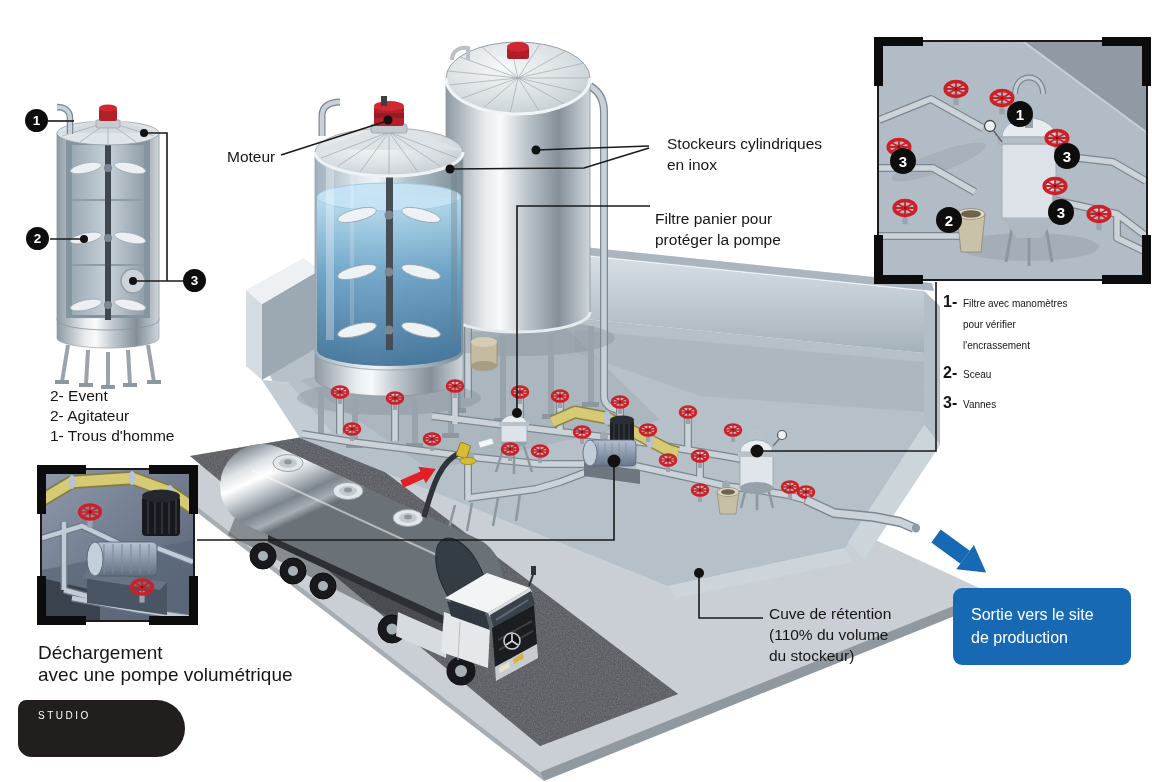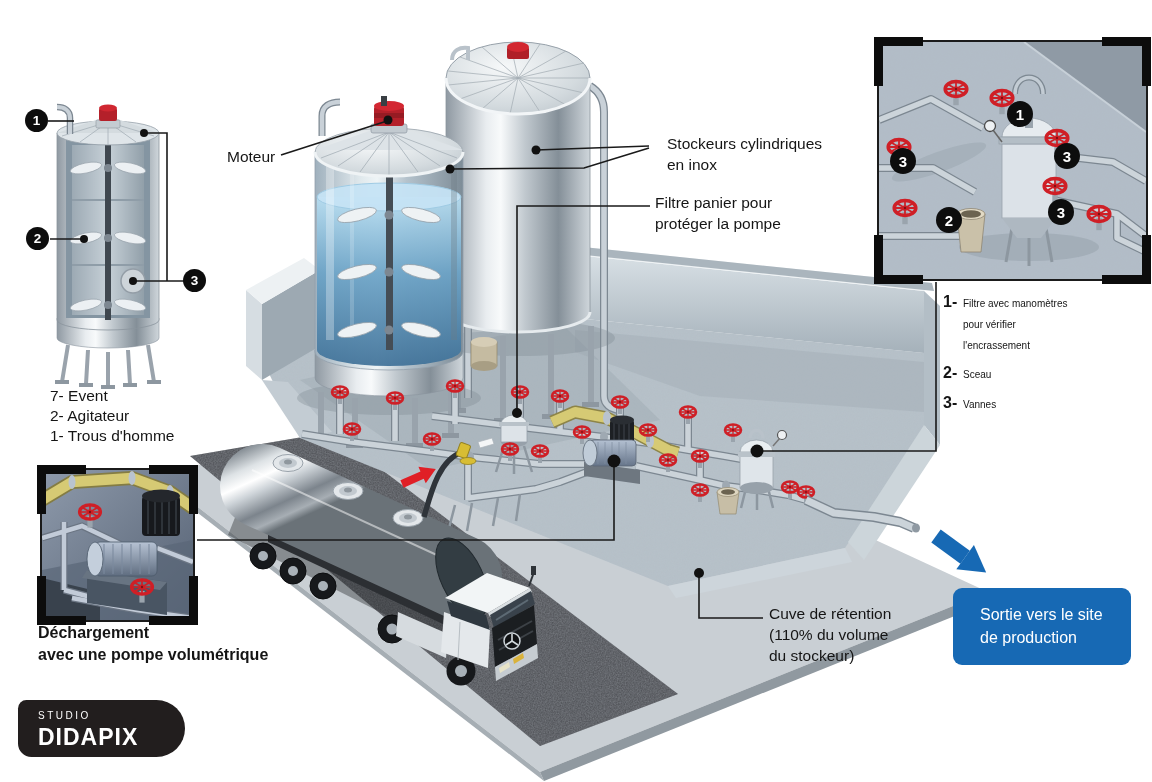--- a/index.html
+++ b/index.html
@@ -16,24 +16,24 @@
   .bk{position:absolute;width:40px;height:40px;z-index:9;pointer-events:none}
   .bk-tl{left:-5px;top:-5px;border-top:9px solid #0c0c0c;border-left:9px solid #0c0c0c}
   .bk-tr{right:-5px;top:-5px;border-top:9px solid #0c0c0c;border-right:9px solid #0c0c0c}
   .bk-bl{left:-5px;bottom:-5px;border-bottom:9px solid #0c0c0c;border-left:9px solid #0c0c0c}
   .bk-br{right:-5px;bottom:-5px;border-bottom:9px solid #0c0c0c;border-right:9px solid #0c0c0c}
   .legend-left{position:absolute;left:50px;top:386px;font-size:15.5px;font-weight:500;line-height:20px;z-index:6}
   .legend-right{position:absolute;left:943px;top:293px;width:205px;z-index:6}
   .lr-row{position:absolute;display:flex;align-items:flex-start}
   .lr-num{font-weight:700;font-size:16px;width:20px;flex:0 0 20px}
   .lr-lines{font-size:10px;font-weight:500;line-height:21px}
-  .caption-bl{position:absolute;left:38px;top:622px;font-size:16px;font-weight:700;line-height:21.5px;z-index:6}
+  .caption-bl{position:absolute;left:38px;top:642px;font-size:19px;font-weight:400;line-height:21.5px;z-index:6}
   .output-box{position:absolute;left:953px;top:588px;width:178px;height:77px;box-sizing:border-box;
               background:var(--accent-blue,#1769b4);border-radius:9px;color:var(--output-text,#fff);
-              font-size:16px;font-weight:500;line-height:23px;padding:15px 0 0 27px;z-index:6}
+              font-size:16px;font-weight:500;line-height:23px;padding:15px 0 0 18px;z-index:6}
   .logo{position:absolute;left:18px;top:700px;width:167px;height:57px;box-sizing:border-box;
         background:var(--logo-bg,#221e1e);border-radius:10px 34px 34px 16px;
         color:var(--logo-text,#fff);padding:7px 0 0 20px;z-index:6}
   .logo-studio{font-size:10px;font-weight:500;letter-spacing:2.5px;line-height:17px}
   .logo-name{font-size:23px;font-weight:700;letter-spacing:1px;line-height:26px}
 </style>
 </head>
 <body>
 
 <div class="stage">
@@ -477,32 +477,32 @@
   <div class="callout big" style="left:936px;top:207px">2</div>
   <div class="callout big" style="left:890px;top:148px">3</div>
   <div class="callout big" style="left:1054px;top:143px">3</div>
   <div class="callout big" style="left:1048px;top:199px">3</div>
 
   <div class="label" style="left:227px;top:146px">Moteur</div>
   <div class="label" style="left:667px;top:133px">
     <div>Stockeurs cylindriques</div>
     <div>en inox</div>
   </div>
-  <div class="label" style="left:655px;top:192px">
+  <div class="label" style="left:655px;top:208px">
     <div>Filtre panier pour</div>
     <div>protéger la pompe</div>
   </div>
   <div class="label" style="left:769px;top:603px">
     <div>Cuve de rétention</div>
     <div>(110% du volume</div>
     <div>du stockeur)</div>
   </div>
 
   <div class="legend-left">
-    <div>7- Event</div>
+    <div>2- Event</div>
     <div>2- Agitateur</div>
     <div>1- Trous d'homme</div>
   </div>
 
   <div class="legend-right">
     <div class="lr-row" style="top:0">
       <span class="lr-num">1-</span>
       <span class="lr-lines">
         <div>Filtre avec manomètres</div>
         <div>pour vérifier</div>
@@ -644,16 +644,15 @@
     <div>avec une pompe volumétrique</div>
   </div>
 
   <div class="output-box">
     <div>Sortie vers le site</div>
     <div>de production</div>
   </div>
 
   <div class="logo">
     <div class="logo-studio">STUDIO</div>
-    <div class="logo-name">DIDAPIX</div>
   </div>
 
 </div>
 
 </body></html>

